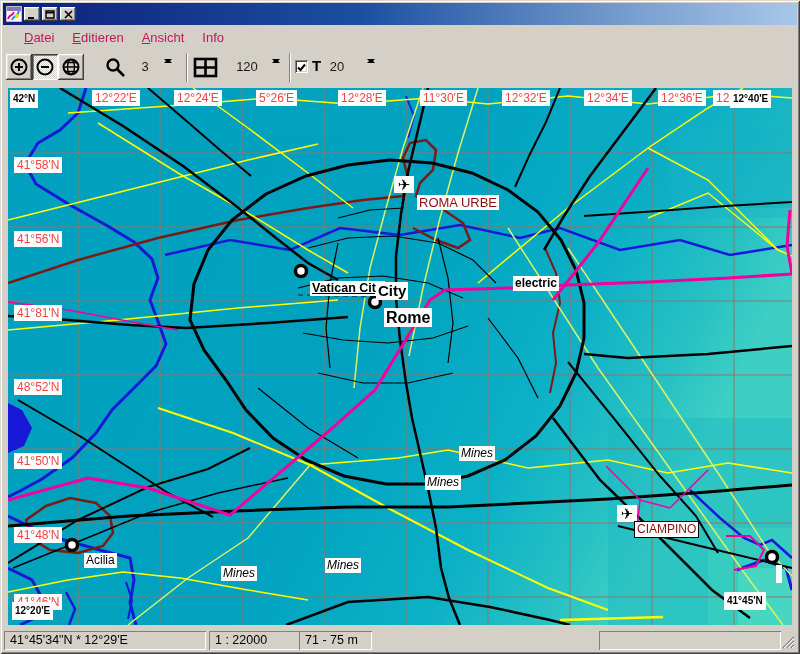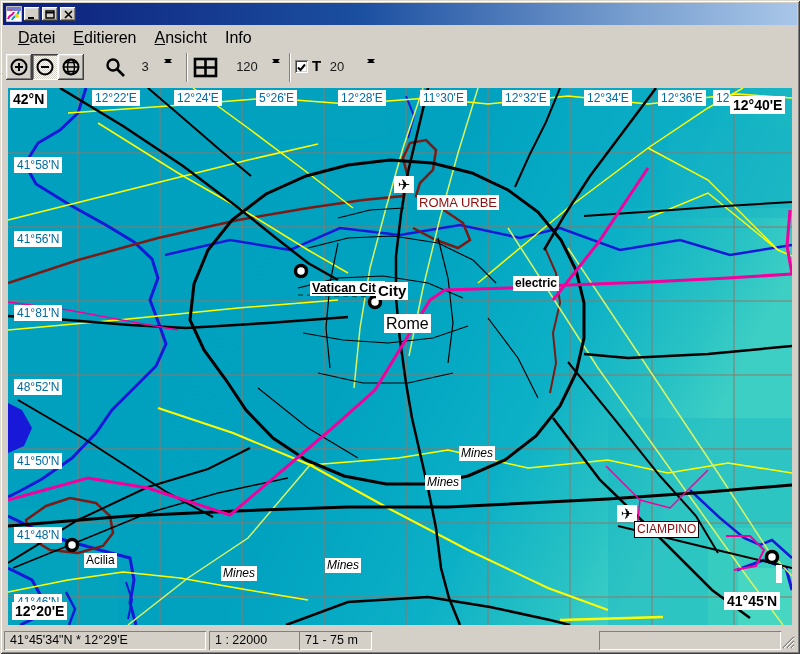--- a/index.html
+++ b/index.html
@@ -14,21 +14,21 @@
     display:flex;align-items:center;padding:0 3px;}
   .titlebar .ttl{color:#fff;font-weight:bold;font-size:13px;margin-left:4px;flex:1;
     text-shadow:1px 1px 0 rgba(0,0,0,.4);white-space:nowrap;}
   .winbtn{width:16px;height:14px;background:#d4d0c8;margin-left:2px;position:relative;
     box-shadow:inset -1px -1px 0 #404040, inset 1px 1px 0 #fff,
                inset -2px -2px 0 #808080, inset 2px 2px 0 #dfdfdf;
     display:flex;align-items:center;justify-content:center;}
   .appicon{width:16px;height:16px;display:block;}
   
   .menubar{position:absolute;left:3px;top:27px;width:794px;height:21px;
-    display:flex;align-items:center;font-size:16px;color:#000000;padding-left:6px;}
+    display:flex;align-items:center;font-size:13px;color:#be185d;padding-left:12px;}
   .menuitem{padding:2px 9px;cursor:default;}
   .menuitem .mn{text-decoration:underline;}
   
   .toolbar{position:absolute;left:3px;top:49px;width:794px;height:38px;}
   .tbtn{position:absolute;top:5px;width:26px;height:26px;background:#d4d0c8;
     box-shadow:inset -1px -1px 0 #404040, inset 1px 1px 0 #fff,
                inset -2px -2px 0 #808080, inset 2px 2px 0 #dfdfdf;
     display:flex;align-items:center;justify-content:center;}
   .tbtn.pressed{box-shadow:inset 1px 1px 0 #404040, inset -1px -1px 0 #fff,
                inset 2px 2px 0 #808080;
@@ -45,28 +45,28 @@
   .tsep{position:absolute;top:4px;width:2px;height:29px;
     border-left:1px solid #808080;border-right:1px solid #fff;}
   .checkbox{position:absolute;top:11px;width:13px;height:13px;background:#fff;
     box-shadow:inset 1px 1px 0 #808080, inset -1px -1px 0 #fff,
                inset 2px 2px 0 #404040, inset -2px -2px 0 #d4d0c8;}
   .tlabel{position:absolute;top:8px;font-weight:bold;font-size:15px;color:#000;}
   
   .map{position:absolute;left:8px;top:88px;width:784px;height:537px;background:#00a2c0;
     cursor:crosshair;overflow:hidden;}
   .map svg{position:absolute;left:0;top:0;}
-  .coord{position:absolute;background:#fff;color:#0369a1;font-size:12px;line-height:16px;
+  .coord{position:absolute;background:#fff;color:#ef4444;font-size:12px;line-height:16px;
     padding:0 3px;white-space:nowrap;z-index:4;}
   .coord.partial{overflow:hidden;max-width:17px;z-index:3;}
-  .coord-bold{position:absolute;background:#fff;color:#000;font-size:14px;font-weight:bold;
+  .coord-bold{position:absolute;background:#fff;color:#000;font-size:10px;font-weight:bold;
     line-height:18px;padding:0 3px;white-space:nowrap;z-index:5;}
   .plabel{position:absolute;background:#fff;color:#000;white-space:nowrap;z-index:4;
     font-size:12px;line-height:15px;padding:0 2px;}
-  .plabel.big{font-size:16px;font-weight:normal;line-height:19px;margin-top:6px;}
+  .plabel.big{font-size:16px;font-weight:bold;line-height:19px;}
   .plabel.med{font-size:15px;font-weight:bold;line-height:18px;}
   .plabel.bold{font-weight:bold;}
   .plabel.und{font-weight:bold;text-decoration:underline;font-size:12.5px;}
   .plabel.ital{font-style:italic;}
   .plabel.maroon{color:#8c0f0f;font-size:13px;}
   .plabel.maroon-box{color:#8c0f0f;border:1px solid #000;}
   .plane{position:absolute;background:#fff;color:#000;font-size:15px;line-height:17px;
     width:20px;text-align:center;z-index:4;}
   
   .statusbar{position:absolute;left:3px;top:628px;width:794px;height:23px;padding-top:3px;}
@@ -301,21 +301,21 @@
     <span class="coord-bold" style="left:2px;top:2px">42°N</span>
     <span class="coord" style="left:84px;top:2px">12°22'E</span>
     <span class="coord" style="left:166px;top:2px">12°24'E</span>
     <span class="coord" style="left:248px;top:2px">5°26'E</span>
     <span class="coord" style="left:330px;top:2px">12°28'E</span>
     <span class="coord" style="left:412px;top:2px">11°30'E</span>
     <span class="coord" style="left:494px;top:2px">12°32'E</span>
     <span class="coord" style="left:576px;top:2px">12°34'E</span>
     <span class="coord" style="left:650px;top:2px">12°36'E</span>
     <span class="coord partial" style="left:705px;top:2px">12°38'E</span>
-    <span class="coord-bold" style="left:722px;top:8px">12°40'E</span>
+    <span class="coord-bold" style="left:722px;top:2px">12°40'E</span>
 
     <span class="coord" style="left:6px;top:69px">41°58'N</span>
     <span class="coord" style="left:6px;top:143px">41°56'N</span>
     <span class="coord" style="left:6px;top:217px">41°81'N</span>
     <span class="coord" style="left:6px;top:291px">48°52'N</span>
     <span class="coord" style="left:6px;top:365px">41°50'N</span>
     <span class="coord" style="left:6px;top:439px">41°48'N</span>
     <span class="coord" style="left:6px;top:506px">41°46'N</span>
     <span class="coord-bold" style="left:4px;top:514px">12°20'E</span>
     <span class="coord-bold" style="left:716px;top:504px">41°45'N</span>

